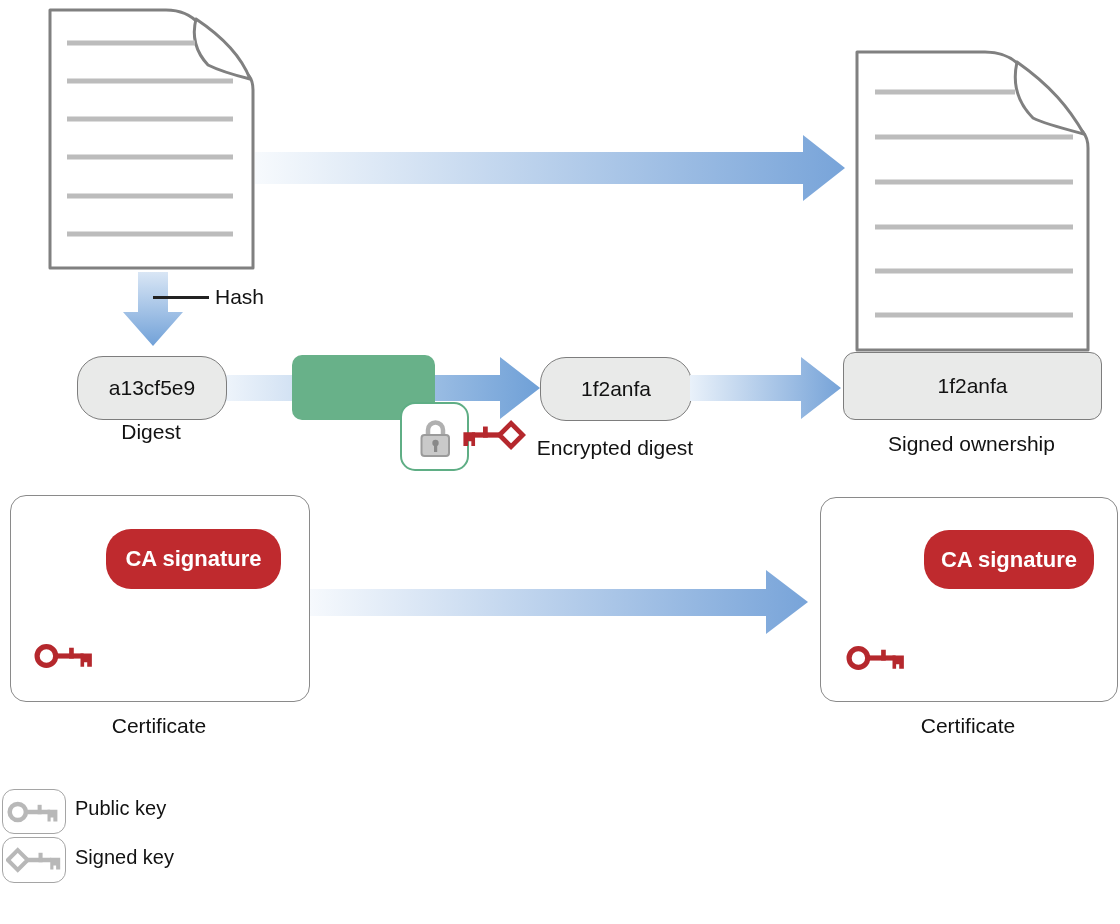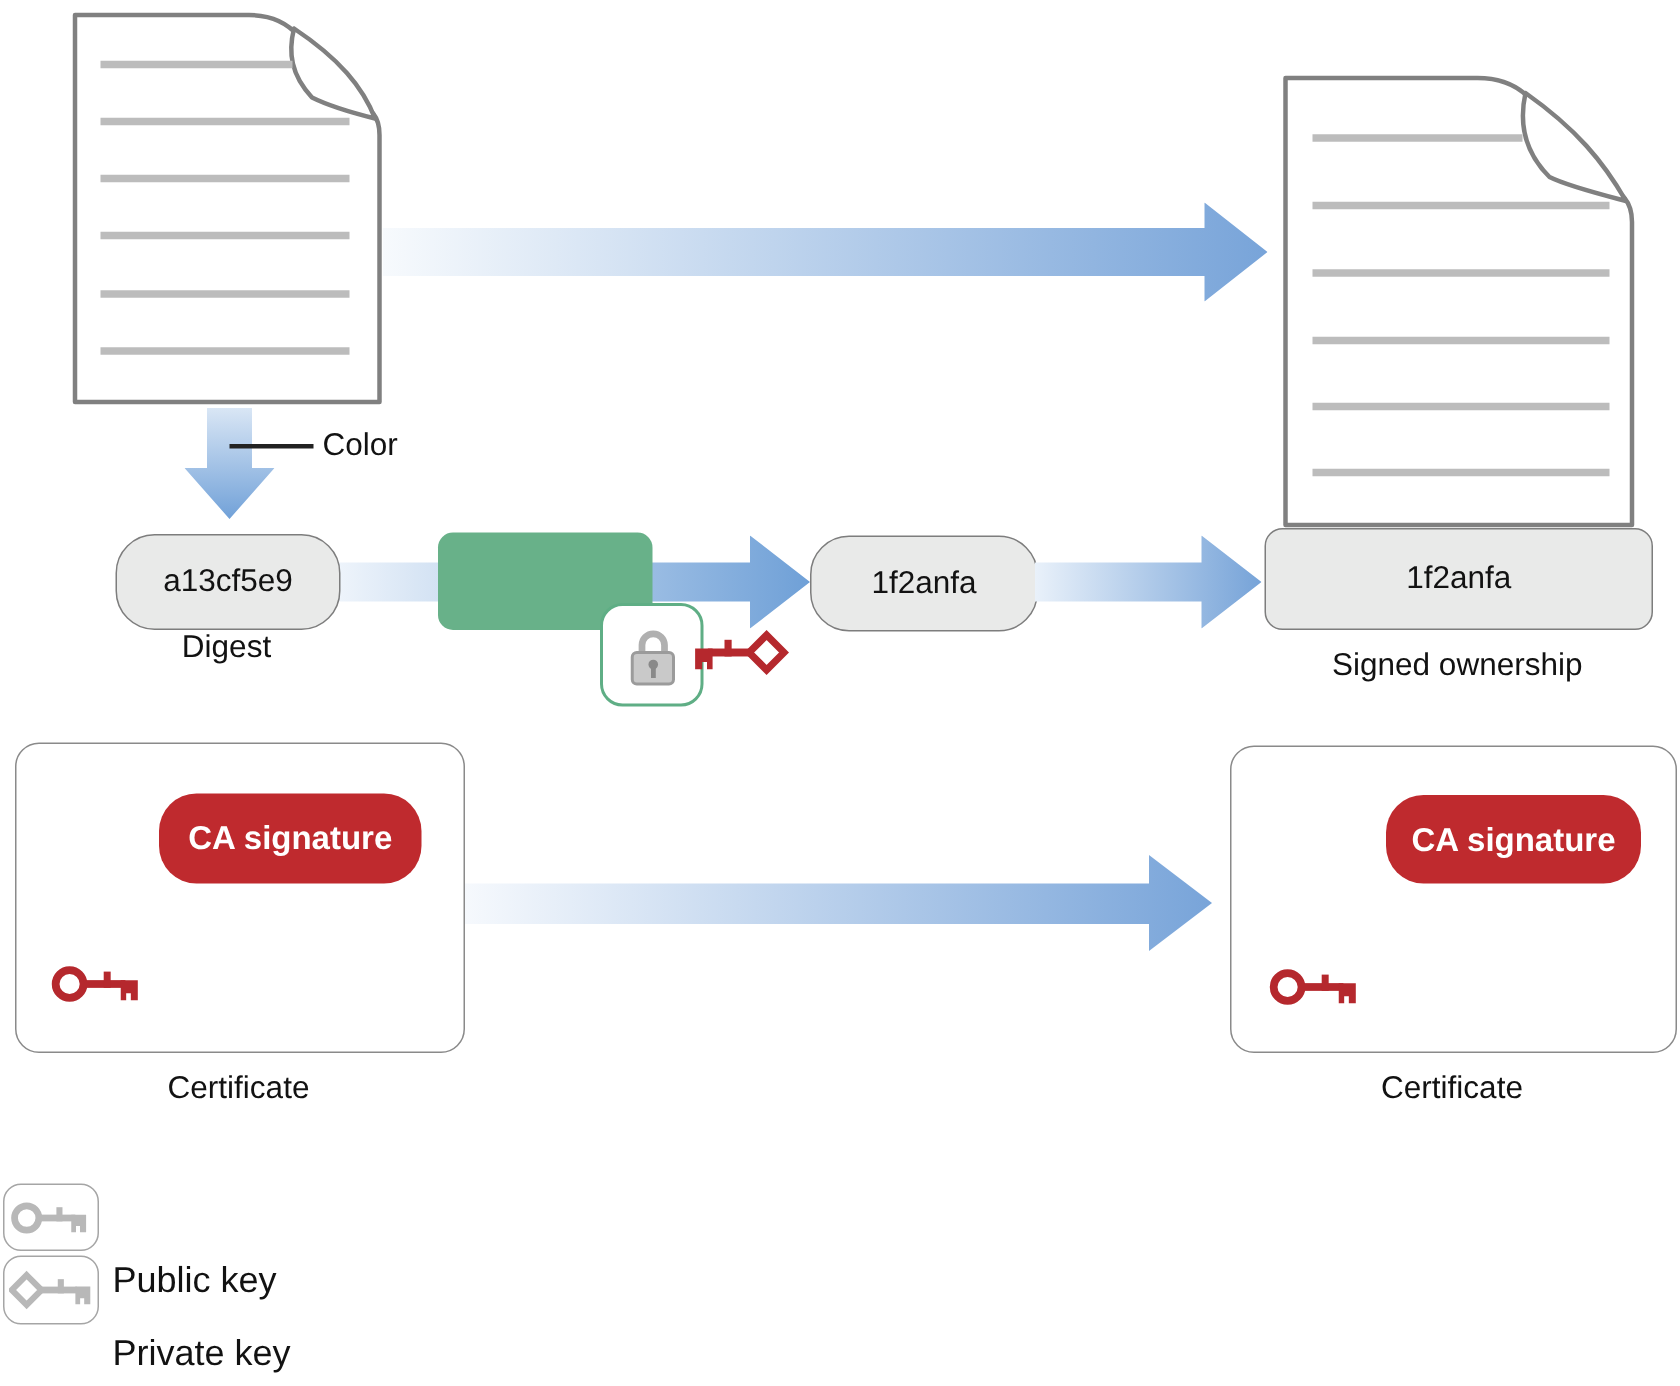--- a/index.html
+++ b/index.html
@@ -13,21 +13,21 @@
   .abs{position:absolute;}
   .valuebox{display:flex;align-items:center;justify-content:center;
             background:var(--gray-fill);border:1.6px solid #7d7d7d;border-radius:26px;
             font-size:21px;color:var(--text);}
   .caption{font-size:21px;color:var(--text);text-align:center;}
   .cert{background:#fff;border:1.6px solid var(--border-gray);border-radius:16px;}
   .badge{position:absolute;display:flex;align-items:center;justify-content:center;
          background:var(--red);border-radius:25px;color:#fff;font-weight:bold;font-size:22px;}
   .legendbox{position:absolute;width:62px;height:43px;border:1.6px solid #a5a5a5;border-radius:12px;
              display:flex;align-items:center;justify-content:center;background:#fff;}
-  .legendlabel{position:absolute;font-size:24px;color:var(--text);margin-top:43px;}
+  .legendlabel{position:absolute;font-size:20px;color:var(--text);}
   svg{display:block;}
 </style>
 </head>
 <body>
 
 <div id="stage">
 
   <svg class="abs" style="left:255px;top:135px" width="590" height="66" viewBox="0 0 590 66">
     <defs>
         <linearGradient id="g1" x1="0" y1="0" x2="1" y2="0">
@@ -54,21 +54,21 @@
   <svg class="abs" style="left:123px;top:272px" width="60" height="74" viewBox="0 0 60 74">
     <defs>
         <linearGradient id="g5" x1="0" y1="0" x2="0" y2="1">
       <stop offset="0" stop-color="#d9e6f5"></stop>
           <stop offset="1" stop-color="#71a1d8"></stop>
     </linearGradient>
       </defs>
     <polygon points="15,0 15,40 0,40 30,74 60,40 45,40 45,0" fill="url(#g5)"></polygon>
   </svg>
   <div class="abs" style="left:153px;top:296px;width:56px;height:2.5px;background:#222"></div>
-  <div class="abs caption" style="left:215px;top:285px">Color</div>
+  <div class="abs caption" style="left:215px;top:285px">Hash</div>
 
   <svg class="abs" style="left:225px;top:357px" width="315" height="62" viewBox="0 0 315 62">
     <defs>
         <linearGradient id="g2" x1="0" y1="0" x2="1" y2="0">
       <stop offset="0" stop-color="#eef4fb"></stop>
           <stop offset="1" stop-color="#6fa0d7"></stop>
     </linearGradient>
       </defs>
     <polygon points="0,18 275,18 275,0 315,31 275,62 275,44 0,44" fill="url(#g2)"></polygon>
   </svg>
@@ -95,20 +95,21 @@
       <polygon points="13,6 24,17 13,28 2,17" fill="none" stroke-width="4.5" stroke-linejoin="miter"></polygon>
       <rect x="23" y="14.5" width="27" height="5" stroke="none"></rect>
       <rect x="35" y="9" width="4.5" height="10.5" stroke="none"></rect>
       <path d="M47,14.5 h11 v13 h-4.5 v-4.5 h-3 v4.5 h-3.5 Z" stroke="none"></path>
     </g>
   </svg>
 
   <div class="abs valuebox" style="left:540px;top:357px;width:150px;height:62px">
     <span>1f2anfa</span>
   </div>
+  <div class="abs caption" style="left:505px;top:436px;width:220px">Encrypted digest</div>
 
   <svg class="abs" style="left:690px;top:357px" width="151" height="62" viewBox="0 0 151 62">
     <defs>
         <linearGradient id="g3" x1="0" y1="0" x2="1" y2="0">
       <stop offset="0" stop-color="#e9f1fa"></stop>
           <stop offset="1" stop-color="#76a3d8"></stop>
     </linearGradient>
       </defs>
     <polygon points="0,18 111,18 111,0 151,31 111,62 111,44 0,44" fill="url(#g3)"></polygon>
   </svg>
@@ -186,16 +187,16 @@
   <div class="legendbox" style="left:2px;top:837px;height:44px">
     <svg width="56" height="32" viewBox="0 0 62 34">
       <g fill="#b8b8b8" stroke="#b8b8b8">
         <polygon points="13,6 24,17 13,28 2,17" fill="none" stroke-width="4.5" stroke-linejoin="miter"></polygon>
         <rect x="23" y="14.5" width="27" height="5" stroke="none"></rect>
         <rect x="36" y="9" width="4.5" height="10.5" stroke="none"></rect>
         <path d="M49,14.5 h11 v13 h-4.5 v-4.5 h-3 v4.5 h-3.5 Z" stroke="none"></path>
       </g>
     </svg>
   </div>
-  <div class="legendlabel" style="left:75px;top:846px">Private key</div>
+  <div class="legendlabel" style="left:75px;top:846px">Signed key</div>
 
 
 </div>
 
 </body></html>

